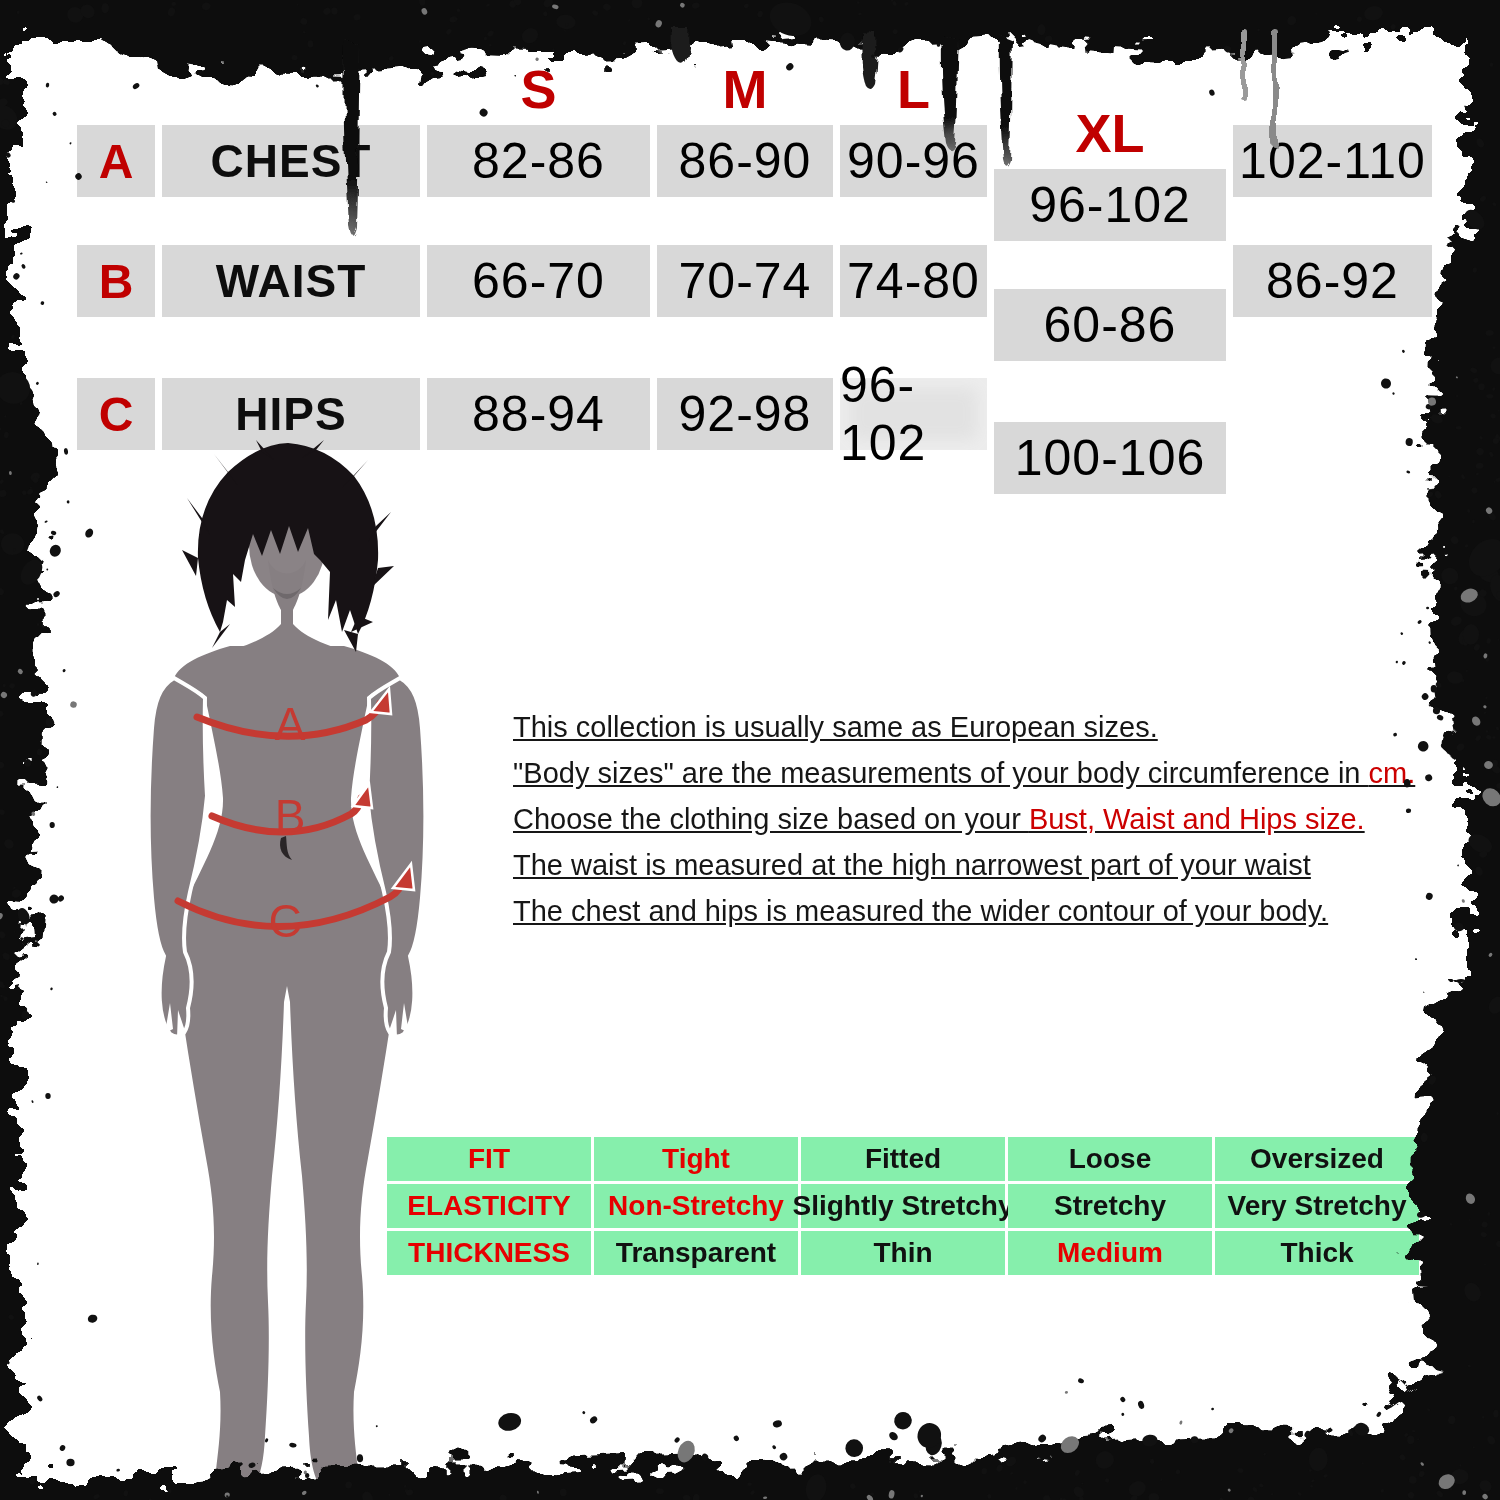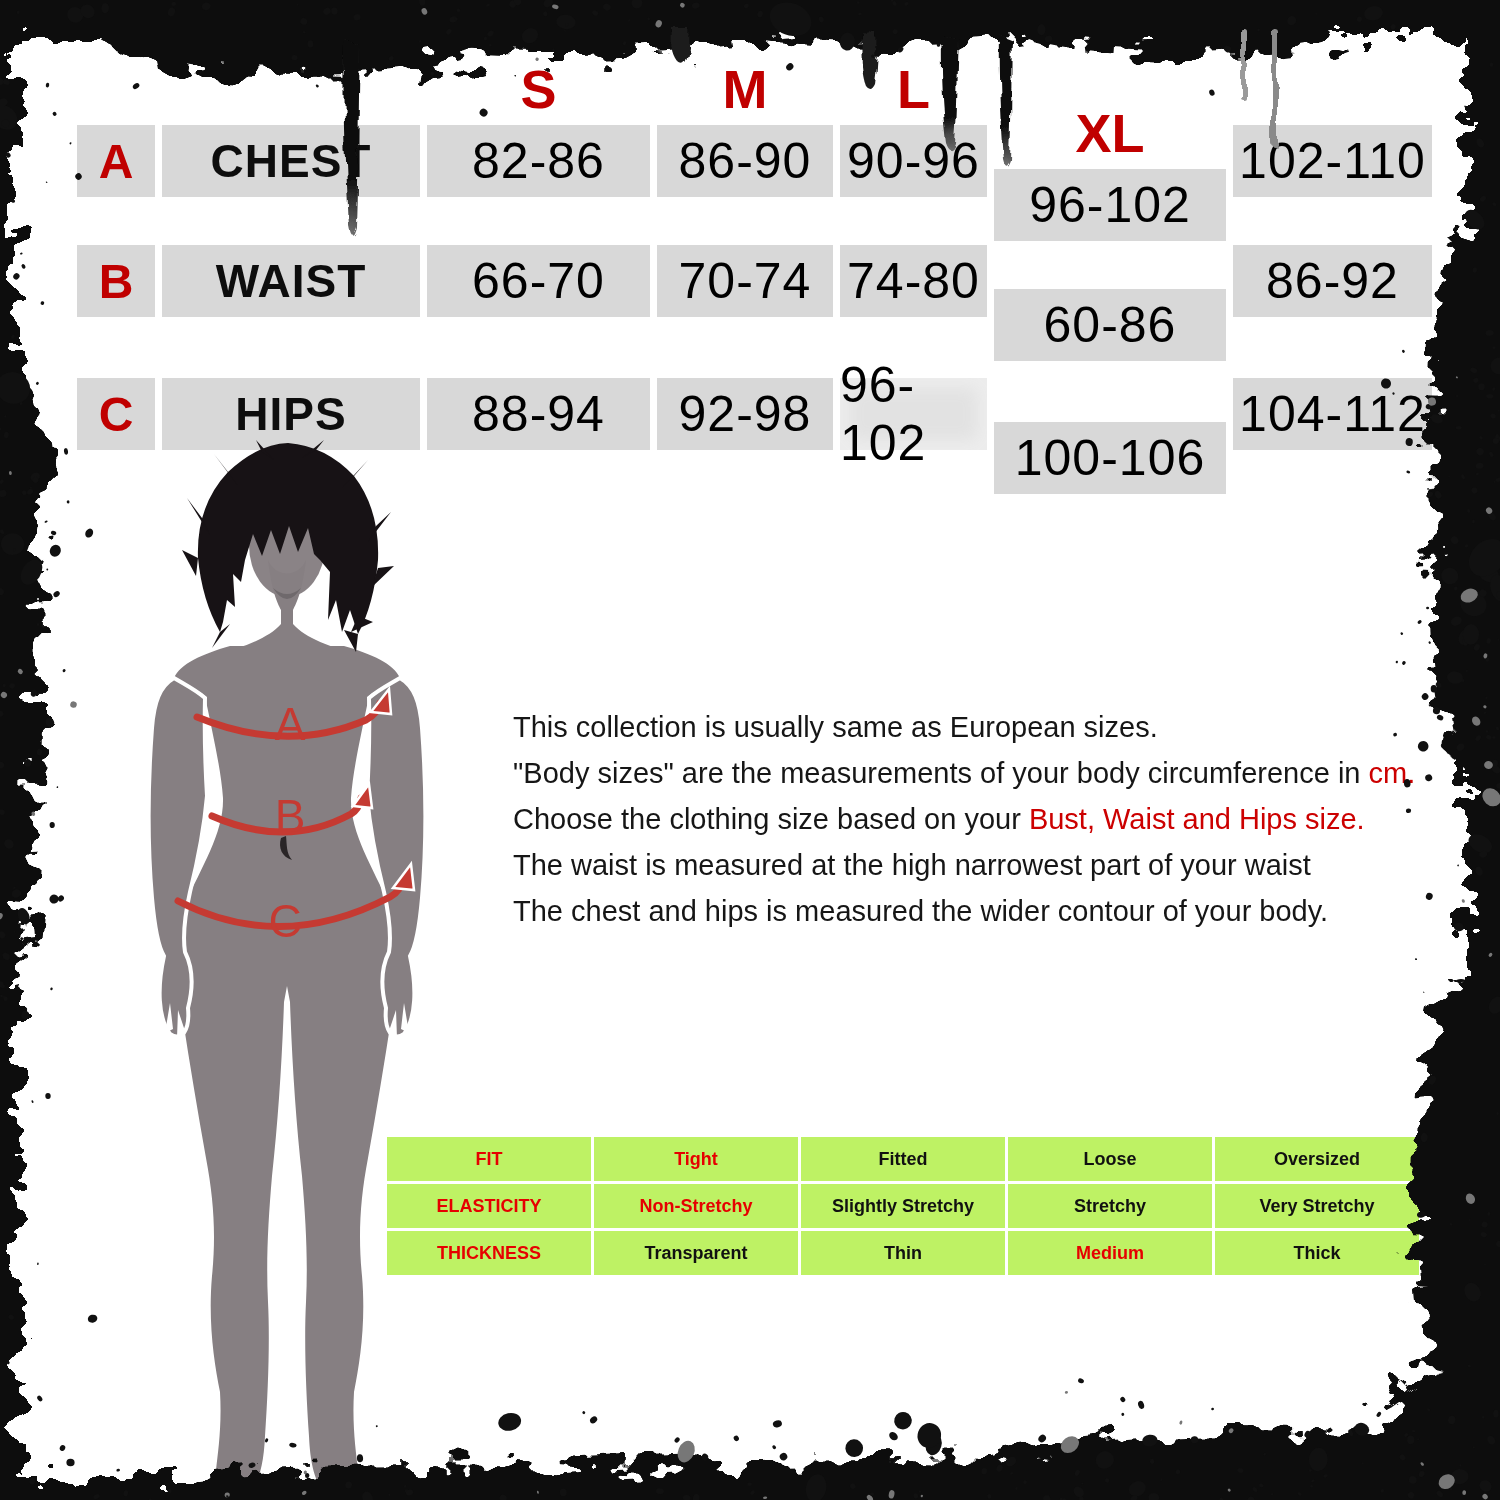--- a/index.html
+++ b/index.html
@@ -16,28 +16,28 @@
   .c0{width:78px;} .c1{width:258px;} .c2{width:223px;} .c3{width:176px;}
   .c4{width:147px;} .c5{width:232px;margin-top:44px;} .c6{width:199px;}
   .hdr{color:#c00000;font-weight:bold;font-size:54px;background:transparent !important;}
   .letter{color:#c00000;font-weight:bold;font-size:48px;}
   .mlabel{font-weight:bold;font-size:46px;color:#0d0d0d;letter-spacing:1px;}
   .val{font-size:50px;color:#000000;letter-spacing:1px;}
   .patched{background:#e2e2e2 !important;box-shadow:inset 0 0 16px 10px #ededed;}
 
   
   .info{position:absolute;left:513px;top:704px;font-size:29px;line-height:46px;
-        color:#161616;white-space:nowrap;}
+        color:#161616;white-space:nowrap;text-decoration:underline;}
   .red{color:#cc0000;}
 
   
   .fit-table{position:absolute;left:387px;top:1137px;}
   .fit-row{display:flex;gap:3px;margin-bottom:3px;}
-  .fcell{width:204px;height:44px;background:#bef264;display:flex;align-items:center;
-         justify-content:center;font-weight:bold;font-size:18px;color:#111;white-space:nowrap;}
+  .fcell{width:204px;height:44px;background:#86efac;display:flex;align-items:center;
+         justify-content:center;font-weight:bold;font-size:28px;color:#111;white-space:nowrap;}
   .fred{color:#e60000;}
 
   
   .fig{position:absolute;left:130px;top:440px;z-index:2;}
   .frame{position:absolute;left:0;top:0;z-index:30;pointer-events:none;}
 </style>
 </head>
 <body>
 
 <div class="canvas">
@@ -71,21 +71,20 @@
     <div class="cell c6 val">86-92</div>
   </div>
 
   <div class="size-row r-c">
     <div class="cell c0 letter">C</div>
     <div class="cell c1 mlabel">HIPS</div>
     <div class="cell c2 val">88-94</div>
     <div class="cell c3 val">92-98</div>
     <div class="cell c4 val patched">96-102</div>
     <div class="cell c5 val">100-106</div>
-    <div class="cell c6 val">104-112</div>
   </div>
 
   <svg class="fig" width="360" height="1060" viewBox="0 0 360 1060">
     <g>
 
       <ellipse cx="157" cy="105" rx="38" ry="52" fill="#8a8386"></ellipse>
 
       <path d="M138,120 C142,152 147,162 151,170 L151,184 C139,198 112,208 86,214
                L228,214 C202,208 175,198 163,184 L163,170 C167,162 172,152 176,120
                C168,138 146,138 138,120 Z" fill="#867f82"></path>

